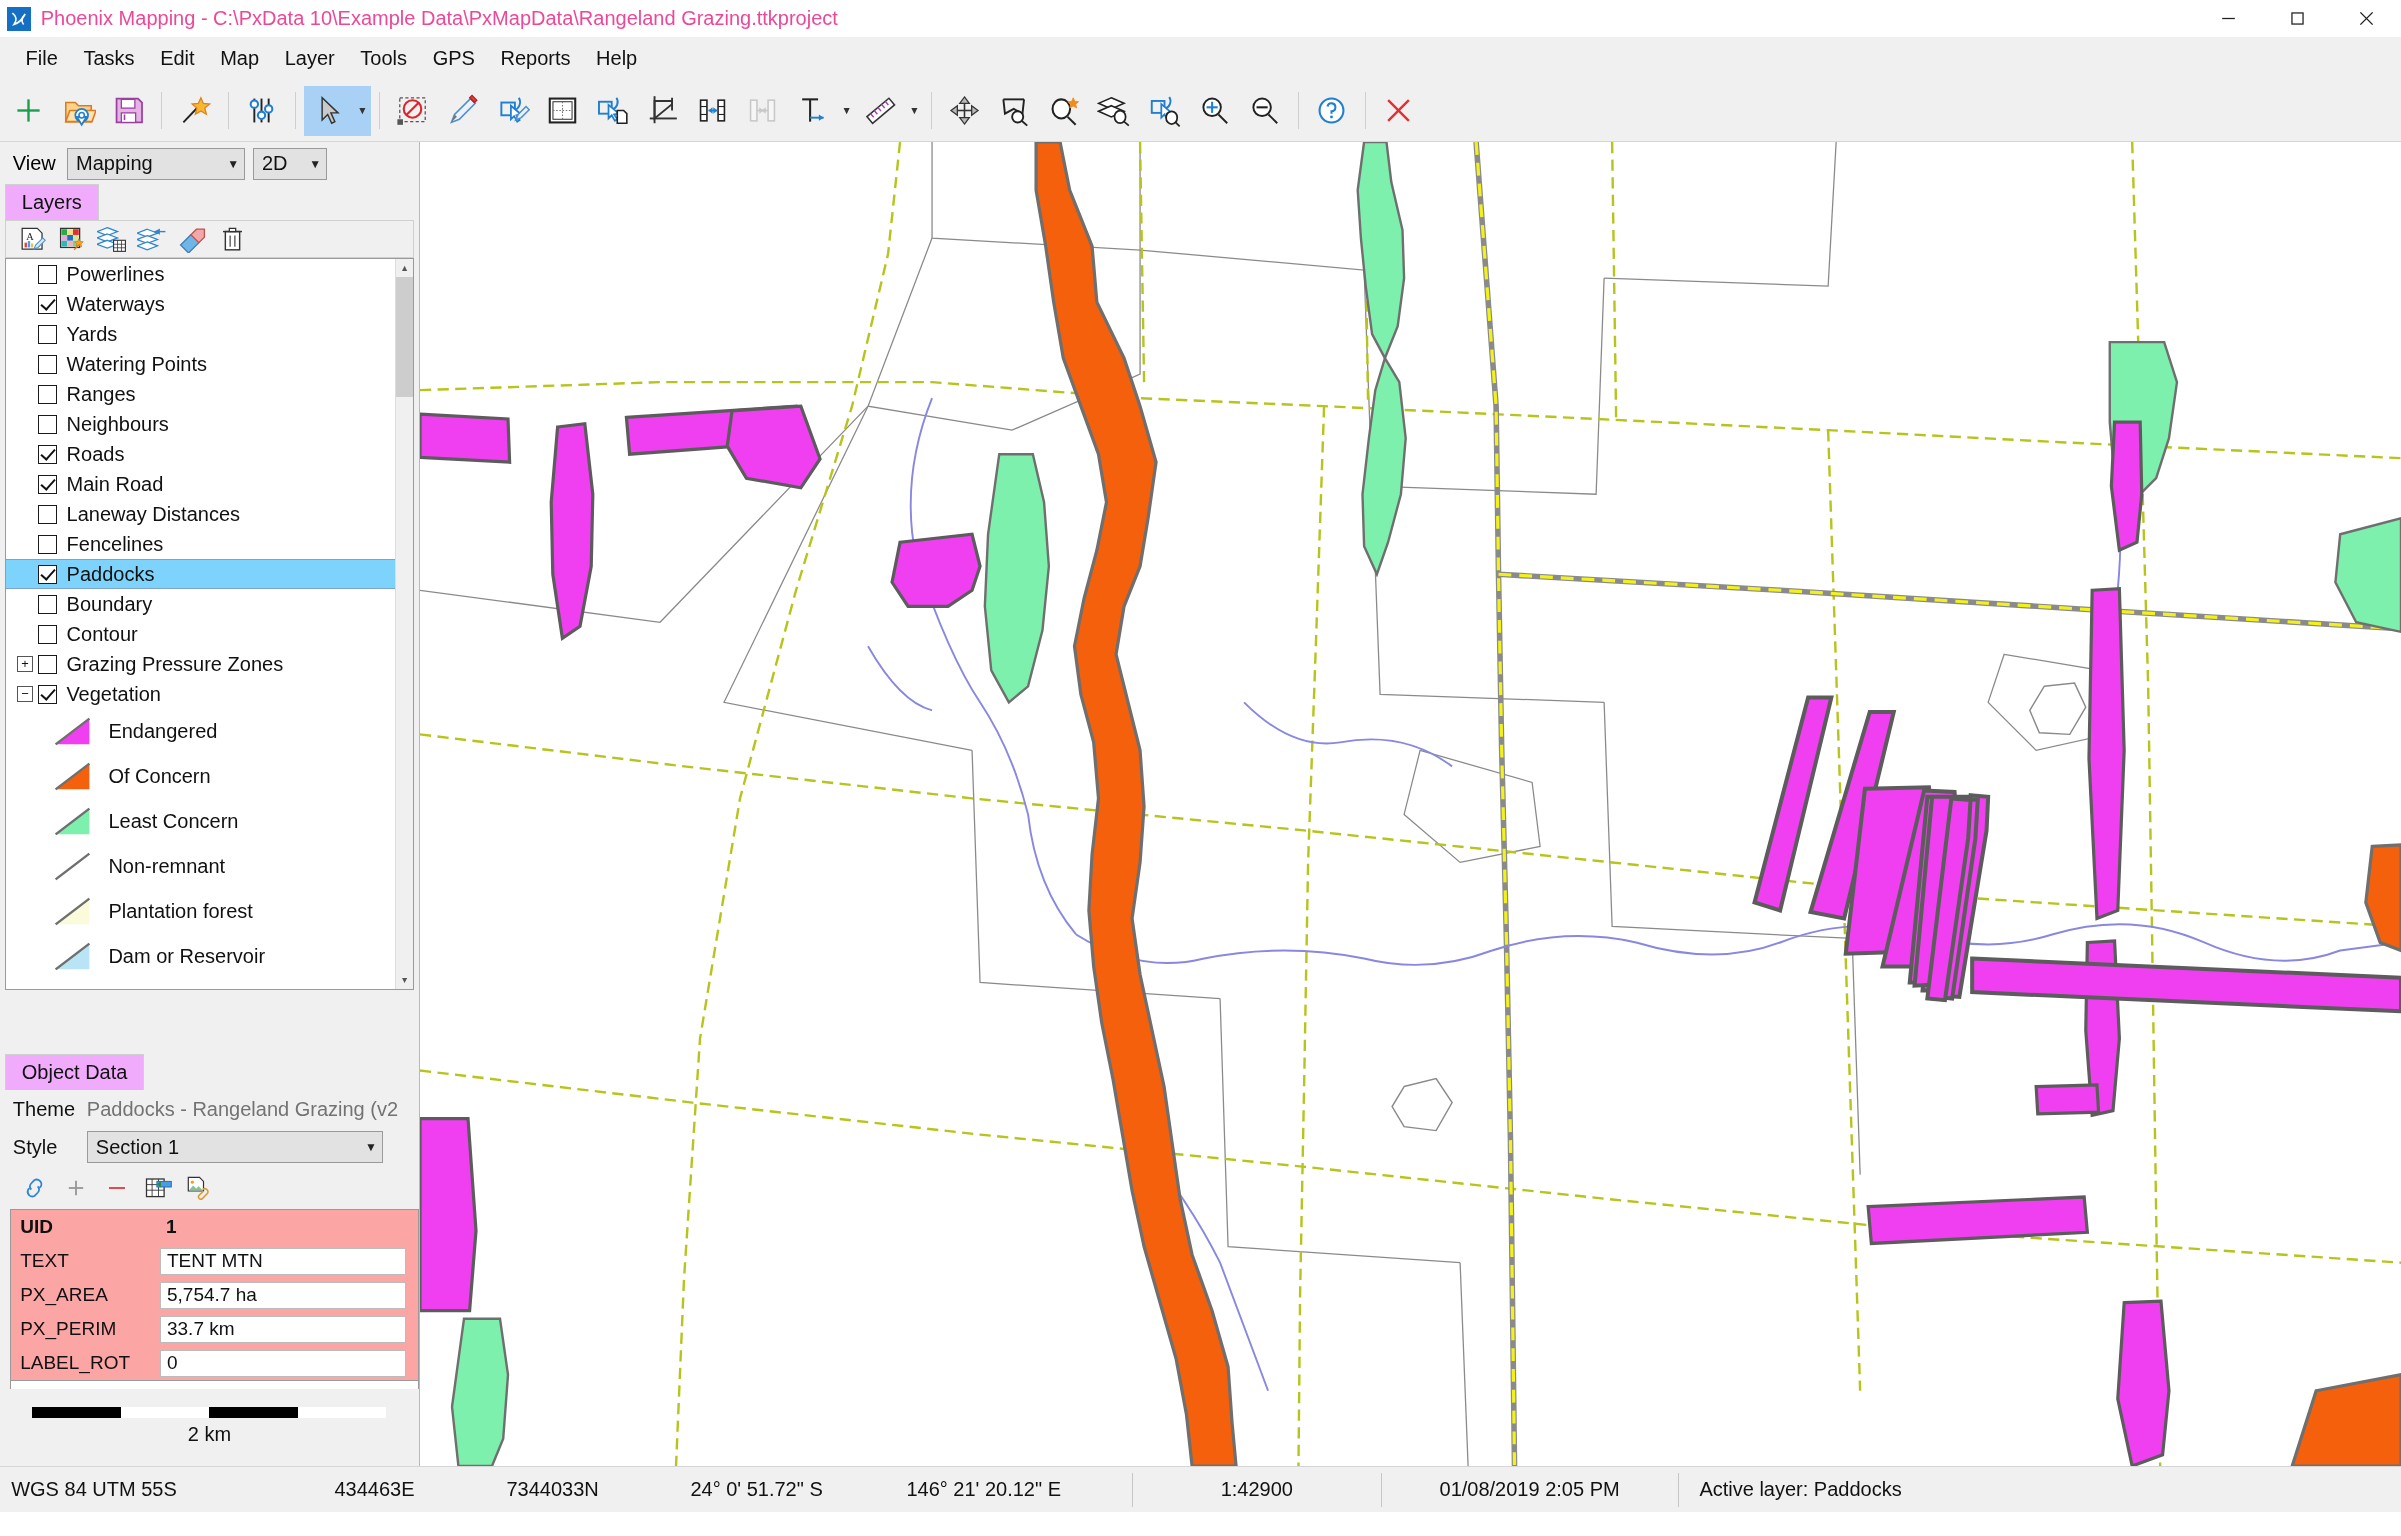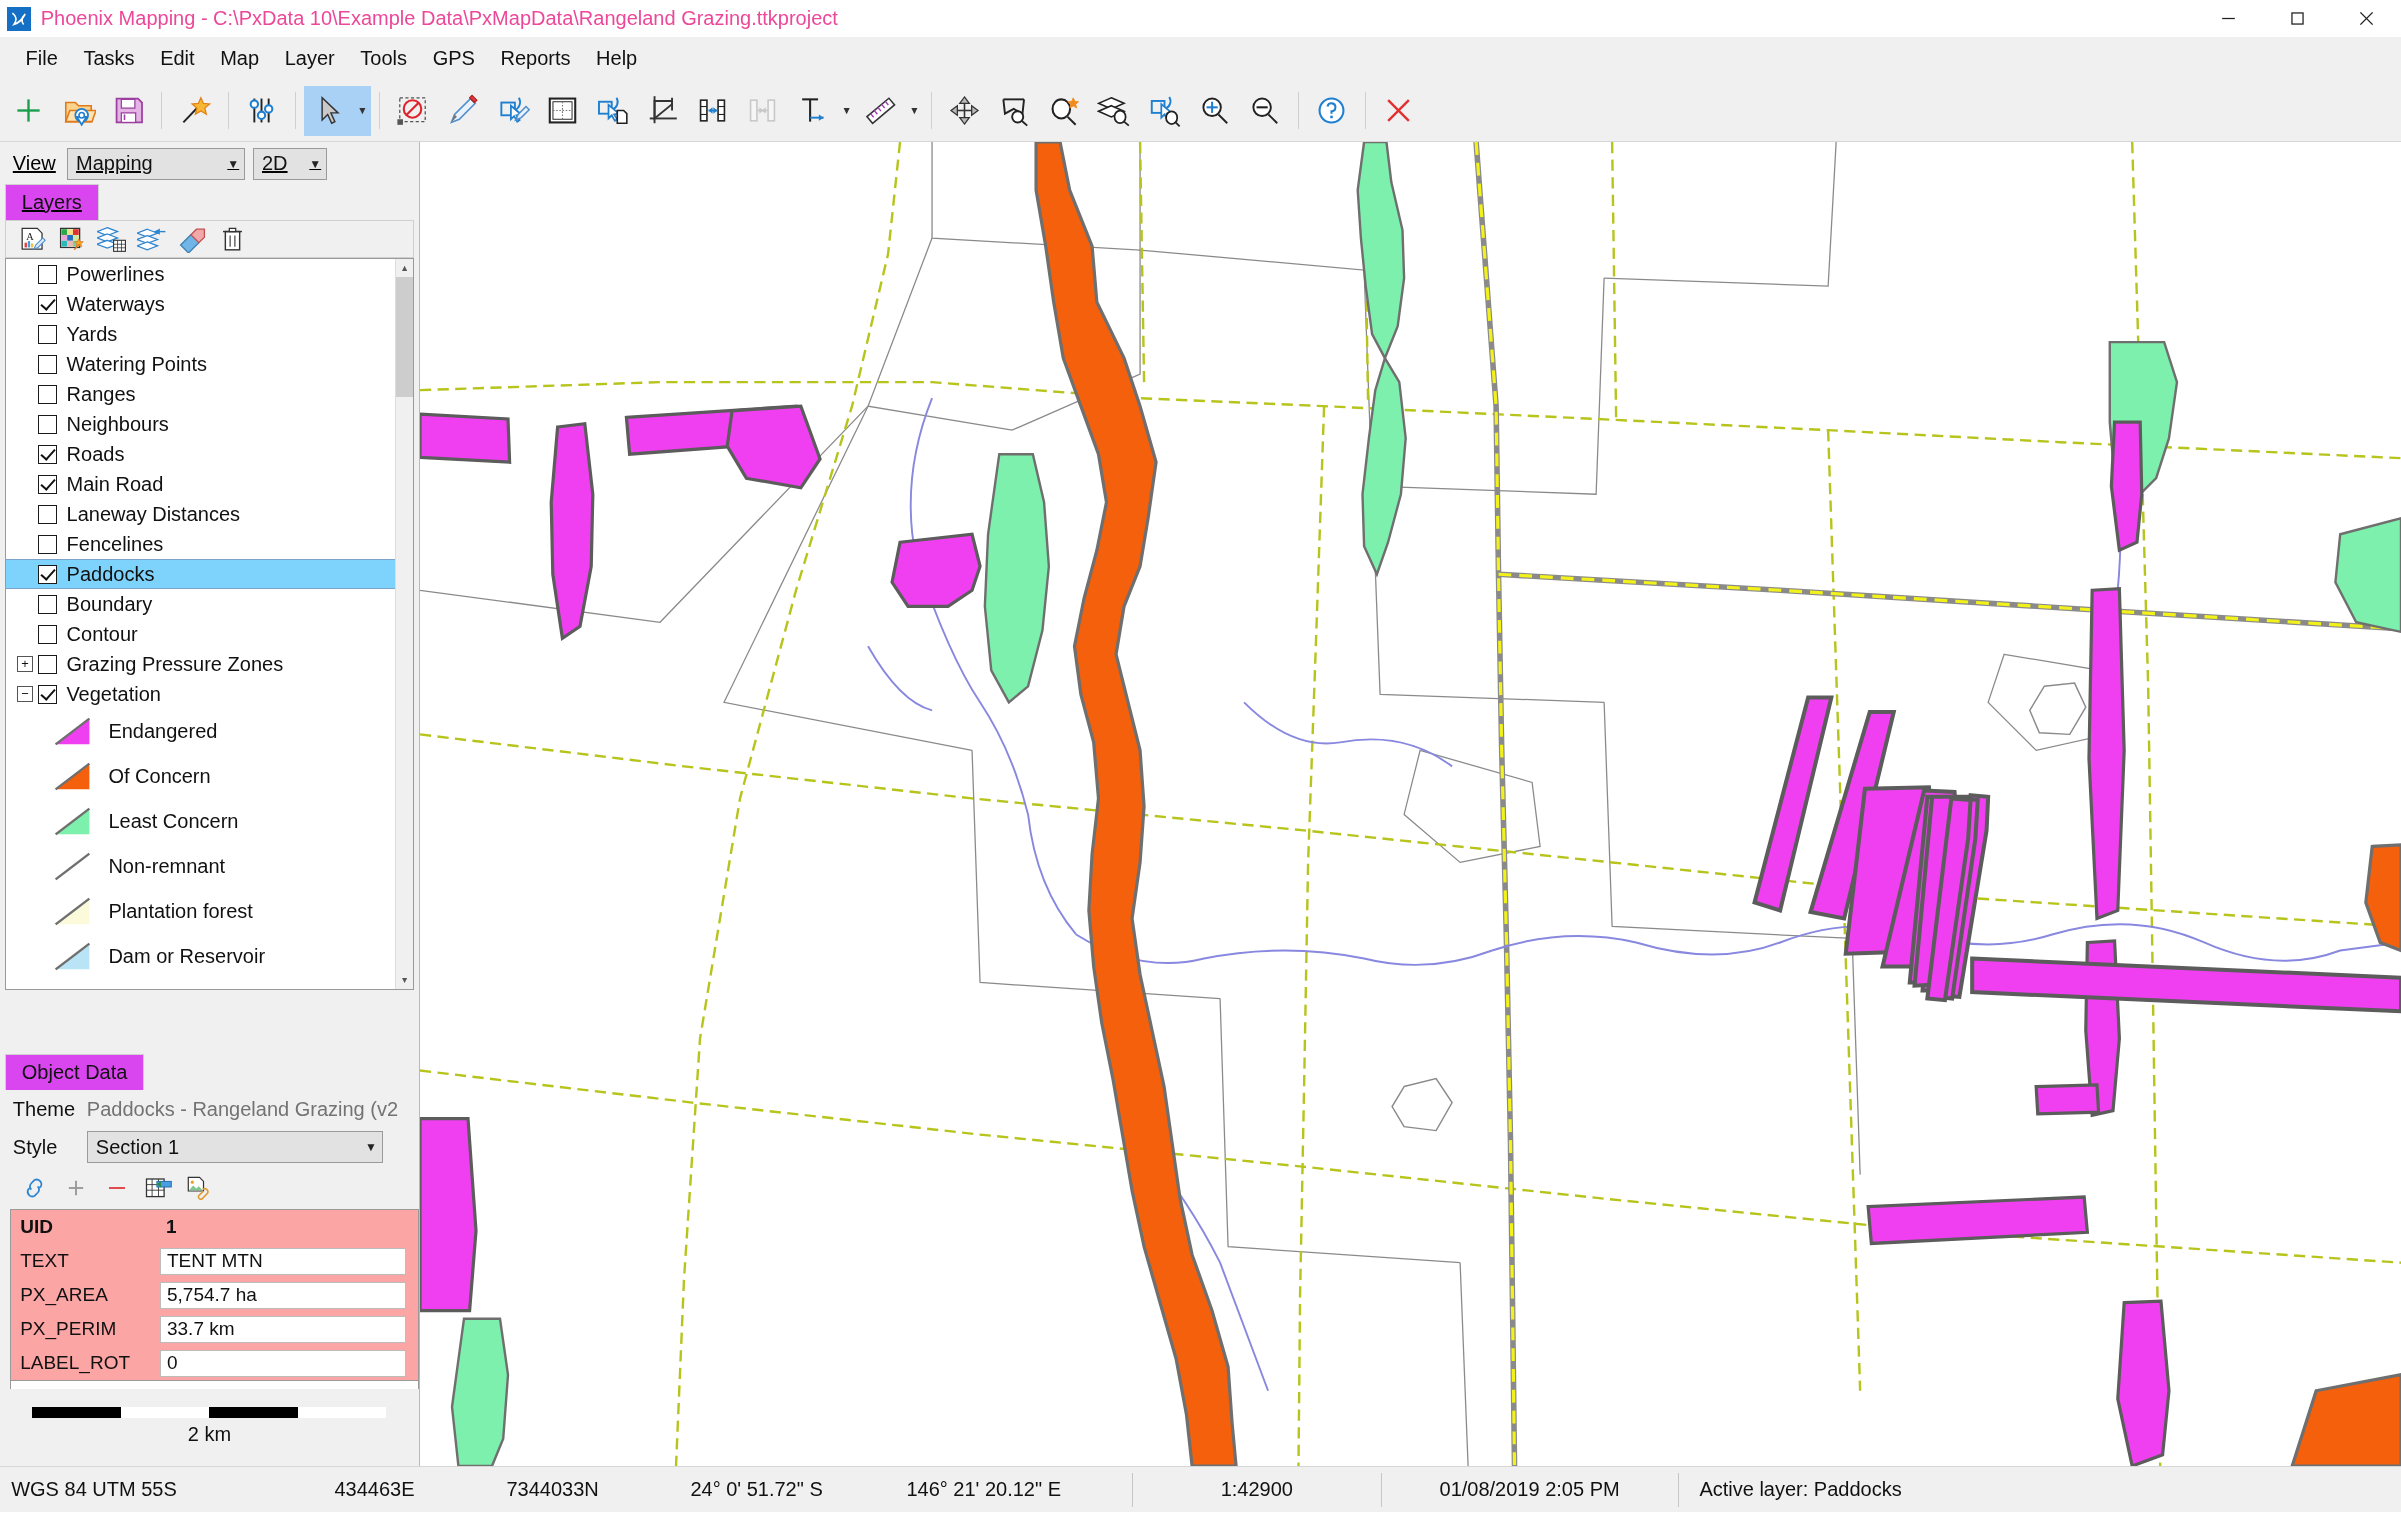--- a/index.html
+++ b/index.html
@@ -36,38 +36,38 @@
   #toolbar {
     height:62px; background:#f0f0f0; display:flex; align-items:center;
     border-bottom:0.8px solid #d6d6d6; padding-left:3.2px;
   }
   .tb { width:50px; height:50px; display:flex; align-items:center; justify-content:center; }
   .tb svg { display:block; }
   .tb-sep { width:0.8px; height:37px; background:#cfcfcf; margin:0 8px; }
   .tb-caret { width:17.6px;height:50px;display:flex;align-items:center;justify-content:center;font-size:10.4px;color:#333; }
   .tb-active { background:#a8d1f5; }
   
-  #body-wrap { display:flex; height:1324px;text-decoration:underline; }
+  #body-wrap { display:flex; height:1324px; }
   #leftpanel { width:419px; background:#f0f0f0; position:relative; flex:0 0 419px; }
   #mapwrap { flex:1; position:relative; background:#ffffff; overflow:hidden; border-left:0.8px solid #b9b9b9;}
   
   #viewrow { height:43px; display:flex; align-items:center; padding-left:12.8px; }
   #viewrow .lbl { font-size:20px; margin-right:11.2px; }
   .combo {
     background:#e2e2e2; border:0.8px solid #9a9a9a; height:32px;
     display:flex; align-items:center; padding:0 4.8px 0 8px; font-size:20px; color:#111;
   }
   .combo .cv { white-space:nowrap; }
   .combo .carrow { margin-left:auto; padding-left:11.2px; font-size:12px; color:#222; }
   #view-combo { width:178px; }
   #dim-combo { width:74px; margin-left:8px; }
   
   .tabstrip { height:35px; display:flex; align-items:flex-end; padding-left:4.8px; }
   .tab {
-    background:#d946ef; border:0.8px solid #cfcfcf; border-bottom:none;
+    background:#f0abfc; border:0.8px solid #cfcfcf; border-bottom:none;
     padding:5.6px 16px 6.4px 16px; font-size:20px; color:#111;
   }
   
   #layer-tools {
     height:38px; background:#f0f0f0; border:0.8px solid #cfcfcf; border-top:0.8px solid #cfcfcf;
     margin:0 8px 0 4.8px; display:flex; align-items:center; padding-left:6.4px; width:409px;
   }
   .ltb { width:40px;height:35px;display:flex;align-items:center;justify-content:center; }
   
   #layerlist {

